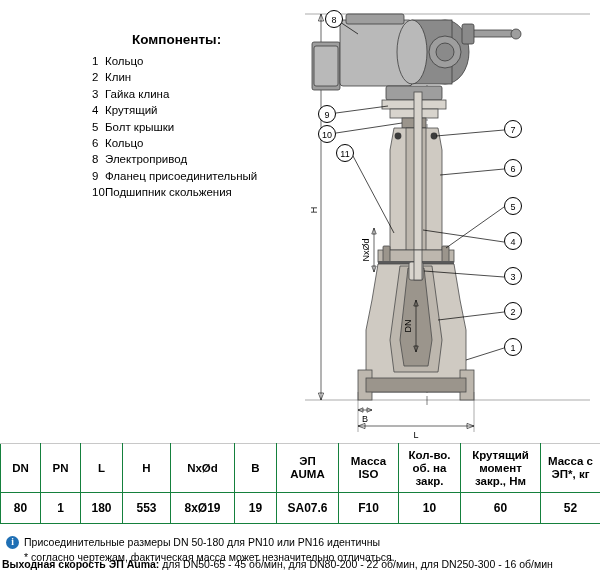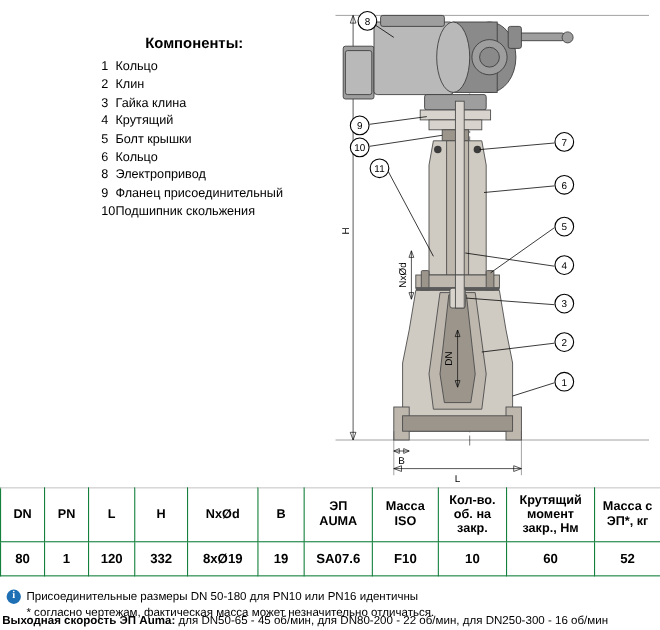--- a/index.html
+++ b/index.html
@@ -336,22 +336,22 @@
 момент
 закр., Нм</th>
           <th style="white-space:pre-line">Масса с
 ЭП*, кг</th>
         </tr>
       </thead>
       <tbody>
         <tr>
           <td>80</td>
           <td>1</td>
-          <td>120</td>
-          <td>332</td>
+          <td>180</td>
+          <td>553</td>
           <td>8xØ19</td>
           <td>19</td>
           <td>SA07.6</td>
           <td>F10</td>
           <td>10</td>
           <td>60</td>
           <td>52</td>
         </tr>
       </tbody>
     </table>

